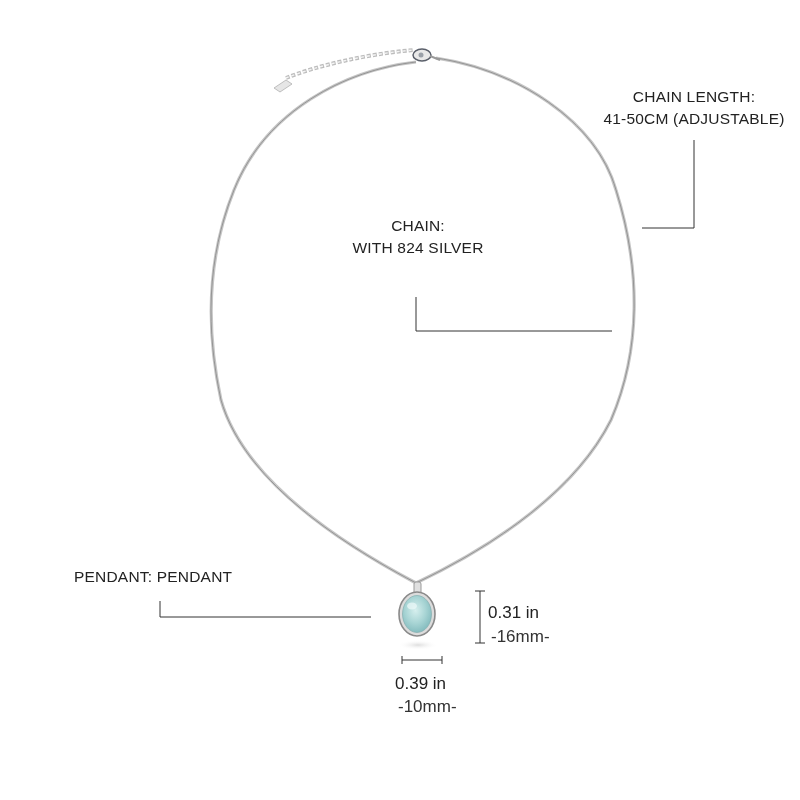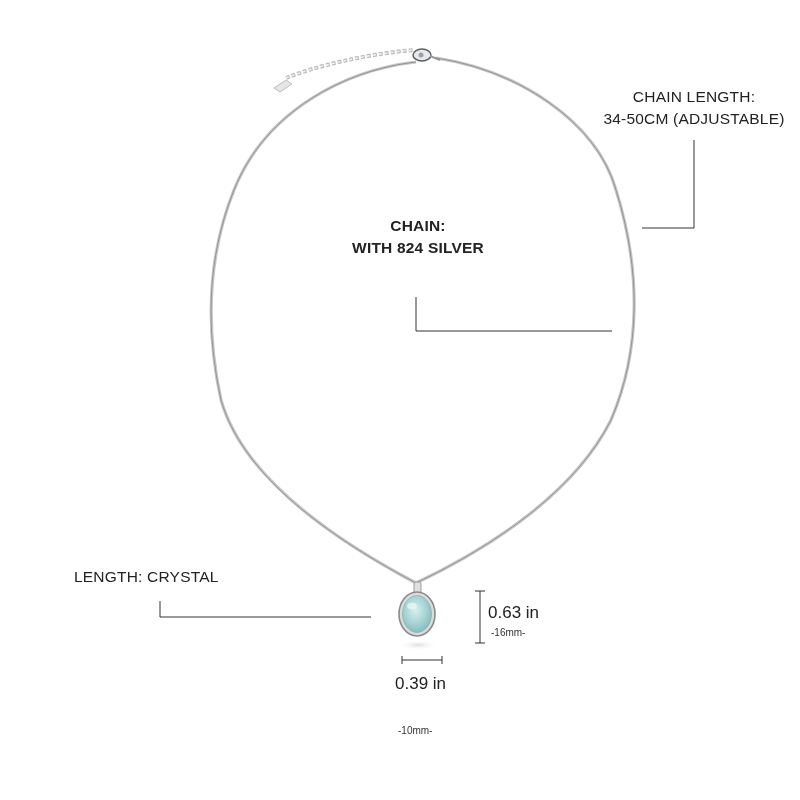--- a/index.html
+++ b/index.html
@@ -2,21 +2,21 @@
 <html><head>
   <meta charset="utf-8">
   <style>
     html, body { margin: 0; padding: 0; background: #ffffff; }
     body { width: 800px; height: 800px; position: relative; overflow: hidden;
            font-family: "Liberation Sans", "DejaVu Sans", sans-serif; color: #1e1e1e; }
     .canvas { position: absolute; left: 16px; top: 0; width: 800px; height: 800px; }
     .label { position: absolute; font-size: 15.5px; line-height: 22px; text-align: center; letter-spacing: 0.2px; color: #222; }
     .label div { white-space: nowrap; }
     .dim-main { position: absolute; font-size: 17px; color: #222; white-space: nowrap; }
-    .dim-sub { position: absolute; font-size: 10px; color: #333; white-space: nowrap; }
+    .dim-sub { position: absolute; font-size: 17px; color: #333; white-space: nowrap; }
     svg { position: absolute; left: 0; top: 0; }
   </style>
 </head>
 <body>
 
 <div class="canvas">
 
   <svg width="800" height="800" viewBox="0 0 800 800">
     <defs>
       <radialGradient id="stoneGrad" cx="45%" cy="40%" r="65%">
@@ -70,31 +70,31 @@
     </g>
     <g stroke="#333333" stroke-width="1">
       <line x1="386" y1="660" x2="426" y2="660"></line>
       <line x1="386" y1="656" x2="386" y2="664"></line>
       <line x1="426" y1="656" x2="426" y2="664"></line>
     </g>
   </svg>
 
   <div class="label" style="left:572px; top:86px; width:212px;">
     <div>CHAIN LENGTH:</div>
-    <div>34-50CM (ADJUSTABLE)</div>
+    <div>41-50CM (ADJUSTABLE)</div>
   </div>
 
-  <div class="label" style="left:322px; top:215px; width:160px;font-weight:bold;">
+  <div class="label" style="left:322px; top:215px; width:160px;">
     <div>CHAIN:</div>
     <div>WITH 824 SILVER</div>
   </div>
 
   <div class="label" style="left:58px; top:566px; text-align:left;">
-    <div>LENGTH: CRYSTAL</div>
+    <div>PENDANT: PENDANT</div>
   </div>
 
-  <div class="dim-main" style="left:472px; top:603px;">0.63 in</div>
+  <div class="dim-main" style="left:472px; top:603px;">0.31 in</div>
   <div class="dim-sub" style="left:475px; top:627px;">-16mm-</div>
 
   <div class="dim-main" style="left:379px; top:674px;text-align:center;">0.39 in</div>
-  <div class="dim-sub" style="left:382px; top:697px;margin-top:28px;">-10mm-</div>
+  <div class="dim-sub" style="left:382px; top:697px;">-10mm-</div>
 
 </div>
 
 </body></html>

